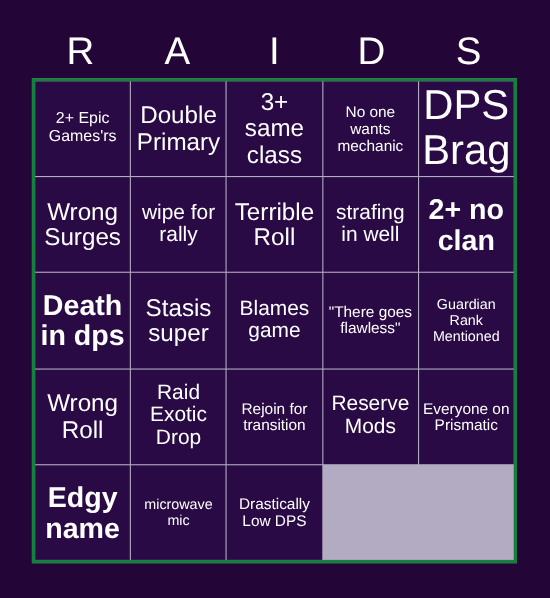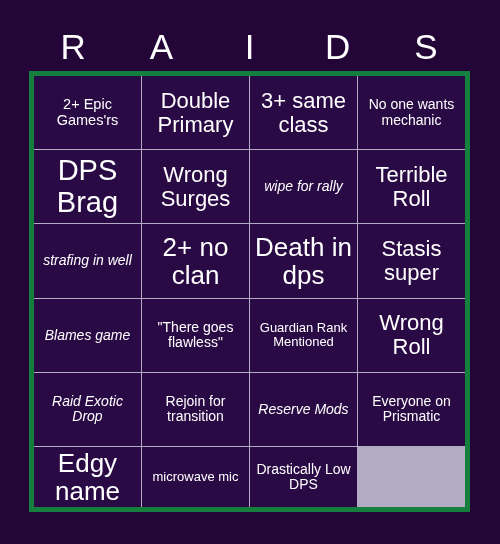--- a/index.html
+++ b/index.html
@@ -39,24 +39,24 @@
     line-height: 1;
     letter-spacing: 0px;
   }
   .grid {
     position: absolute;
     left: 29px;
     top: 71px;
     width: 441px;
     height: 441px;
     display: grid;
-    grid-template-columns: repeat(4, 1fr);
+    grid-template-columns: repeat(5, 1fr);
     grid-template-rows: repeat(5, 1fr);
     background: #b3abc1;
-    border: 5px solid #15803d;
+    border: 3px solid #15803d;
     gap: 1px;
     box-sizing: border-box;
   }
   .cell {
     background: #2a0a45;
     color: #ffffff;
     display: flex;
     align-items: center;
     justify-content: center;
     text-align: center;
@@ -66,24 +66,24 @@
     line-height: 1.08;
   }
   .cell span {
     display: block;
     width: 100%;
   }
   
   .fs-xs  { font-size: 13px; }
   .fs-s   { font-size: 14.5px; }
   .fs-m   { font-size: 14px; }
-  .fs-l   { font-size: 14px; font-style: italic; }
+  .fs-l   { font-size: 19px; }
   .fs-xl  { font-size: 22px; align-items: center; }
-  .fs-xxl { font-size: 26px; }
-  .fs-huge{ font-size: 29px; }
+  .fs-xxl { font-size: 26px; font-weight: bold; }
+  .fs-huge{ font-size: 38px; }
 </style>
 </head>
 <body>
 
 <div class="board">
 
   <div class="header-row">
       <div class="header-letter">R</div>
       <div class="header-letter">A</div>
       <div class="header-letter">I</div>

